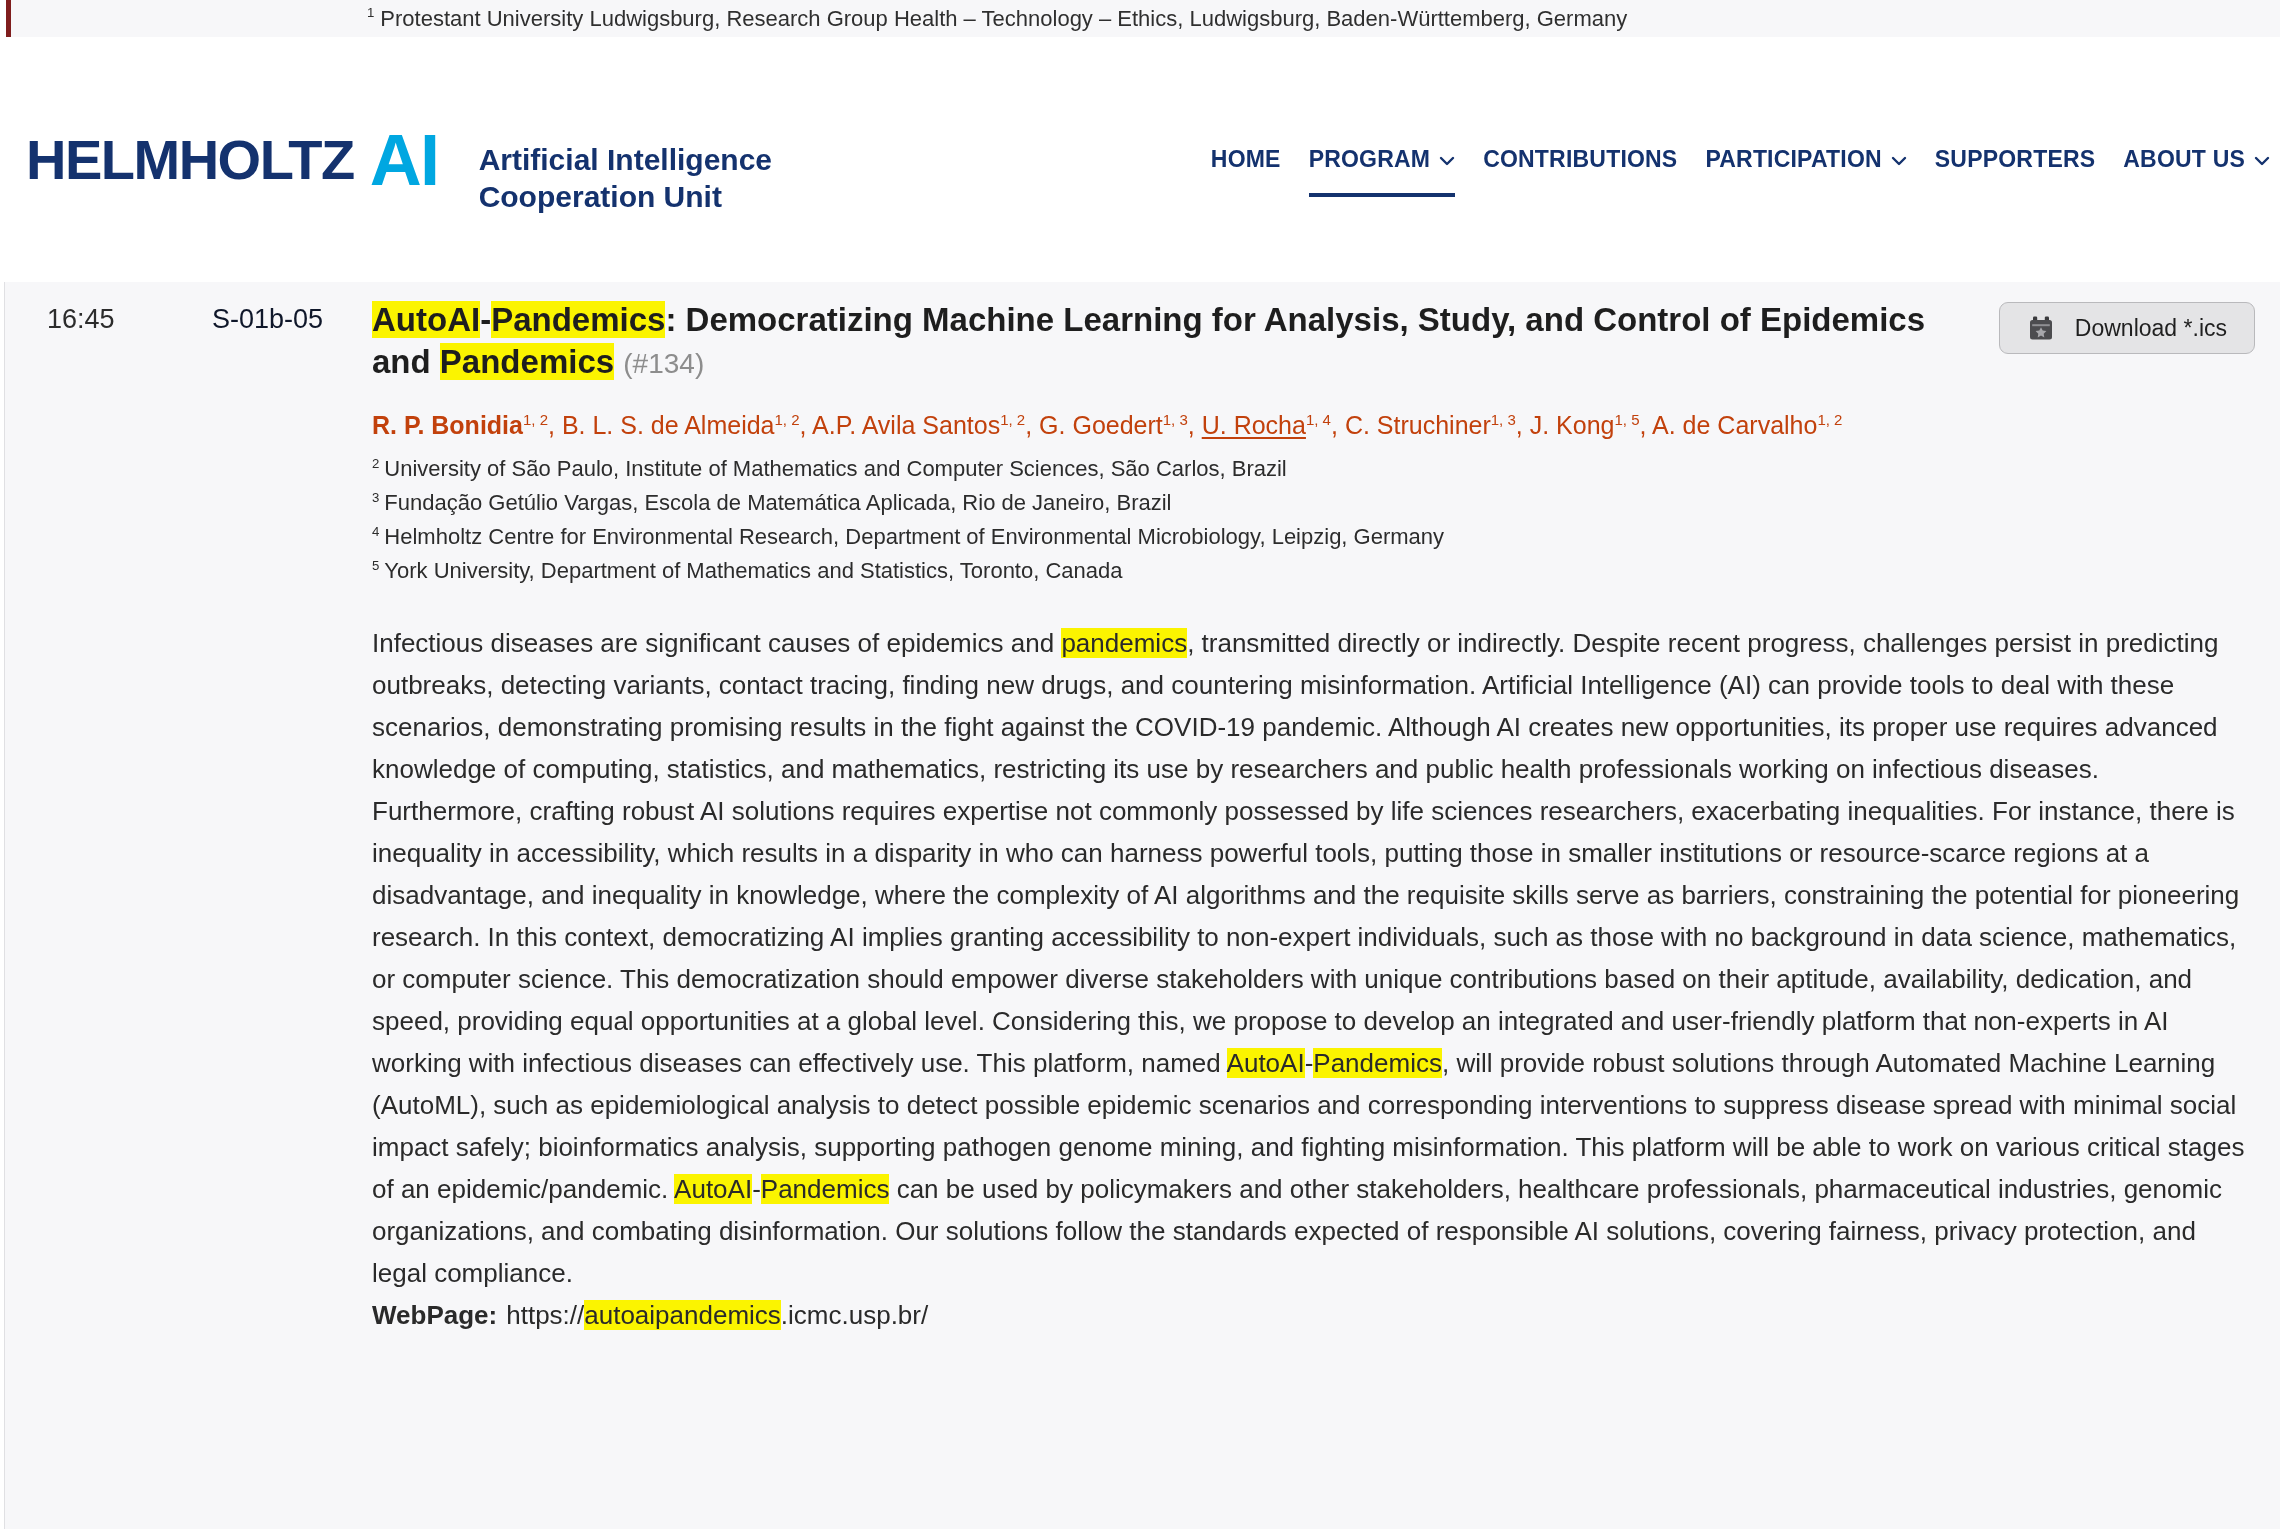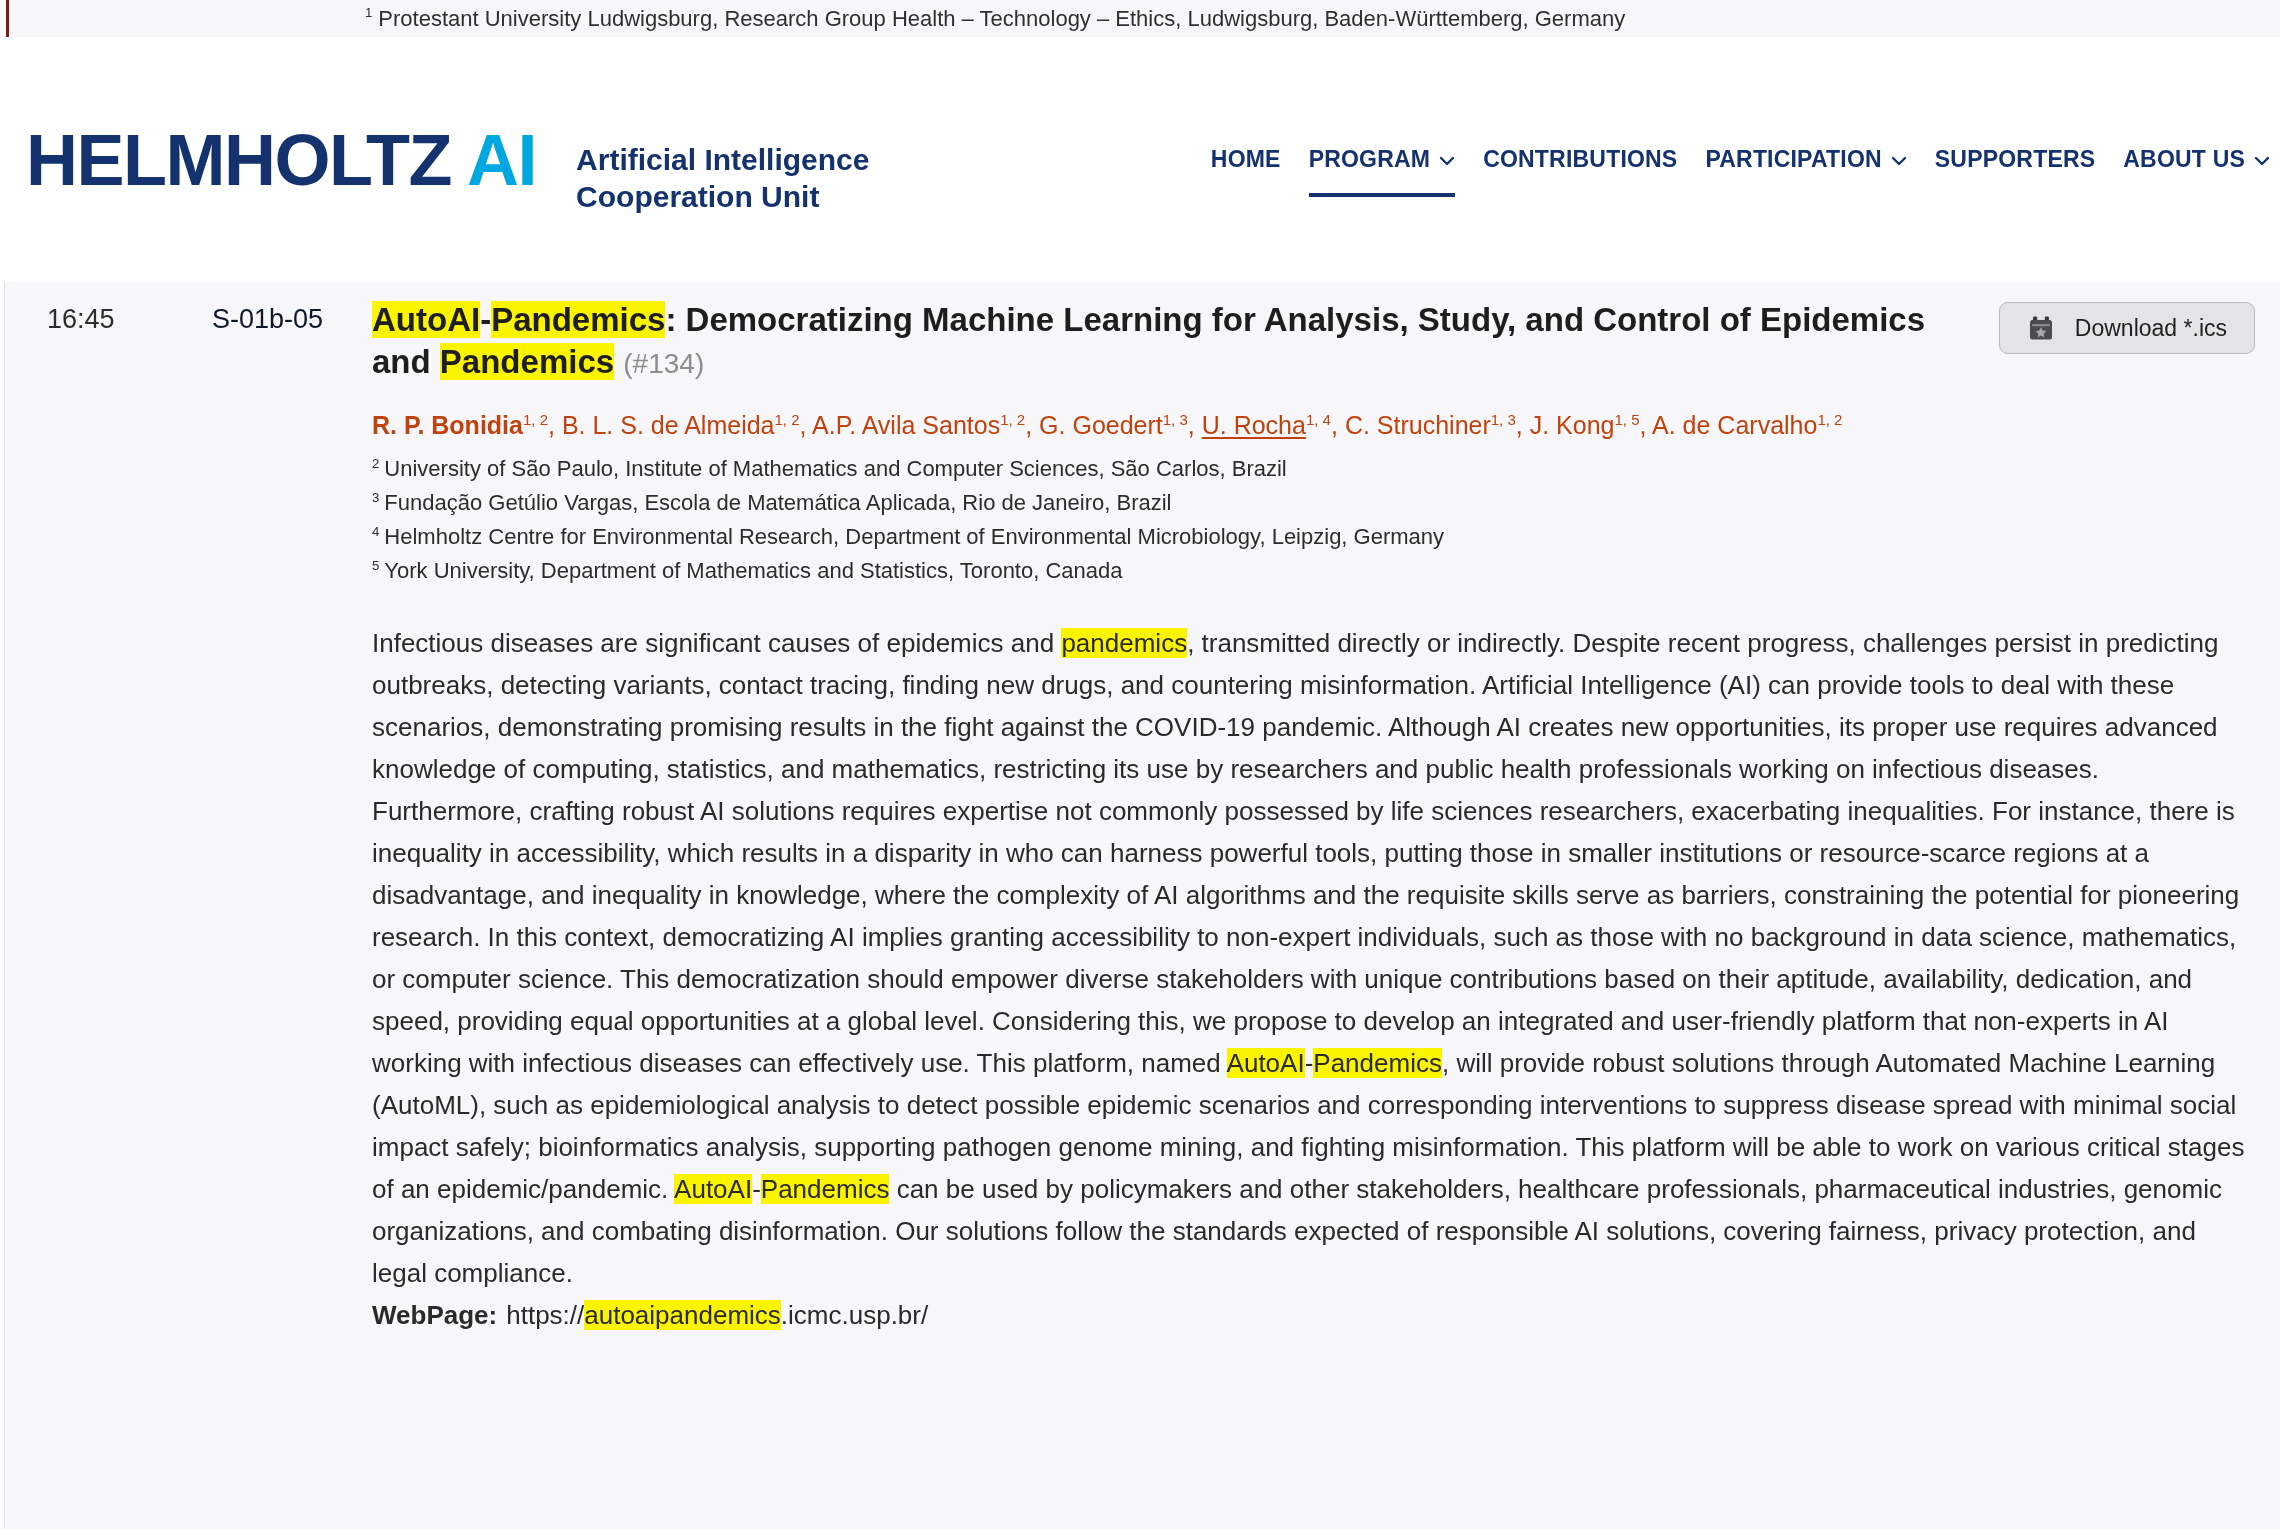--- a/index.html
+++ b/index.html
@@ -14,37 +14,37 @@
   }
   .hl { background: var(--highlight, #FBF400); }
   .b { font-weight: 700; }
   .u { text-decoration: underline; text-underline-offset: 3px; }
   sup { font-size: 60%; line-height: 0; }
 
   
   .topbar {
     height: 37px;
     margin-left: 6px;
-    border-left: 3px solid #7f1d1d;
+    border-left: 5px solid #7f1d1d;
     background: var(--strip, #f7f7f9);
     display: flex; align-items: center;
   }
   .topbar-text { padding-left: 356px; font-size: 22px; color: #2f2f2f; white-space: nowrap; }
   .topbar-text sup { margin-right: 6px; }
 
   
   .site-header {
     height: 245px;
     background: #fff;
     display: flex; align-items: center; justify-content: space-between;
     padding: 0 10px 0 26px;
   }
   .logo { display: flex; align-items: center; cursor: pointer; }
   .logo-word {
-    font-size: 72px; font-weight: 800; letter-spacing: -1.5px;
+    font-size: 56px; font-weight: 800; letter-spacing: -1.5px;
     color: var(--navy, #14326E);
   }
   .logo-ai {
     font-size: 72px; font-weight: 800; letter-spacing: -1.5px;
     color: var(--cyan, #00A7E1);
     margin-left: 16px;
   }
   .logo-tagline {
     margin-left: 40px; display: flex; flex-direction: column;
     font-size: 30px; font-weight: 700; line-height: 37px;

